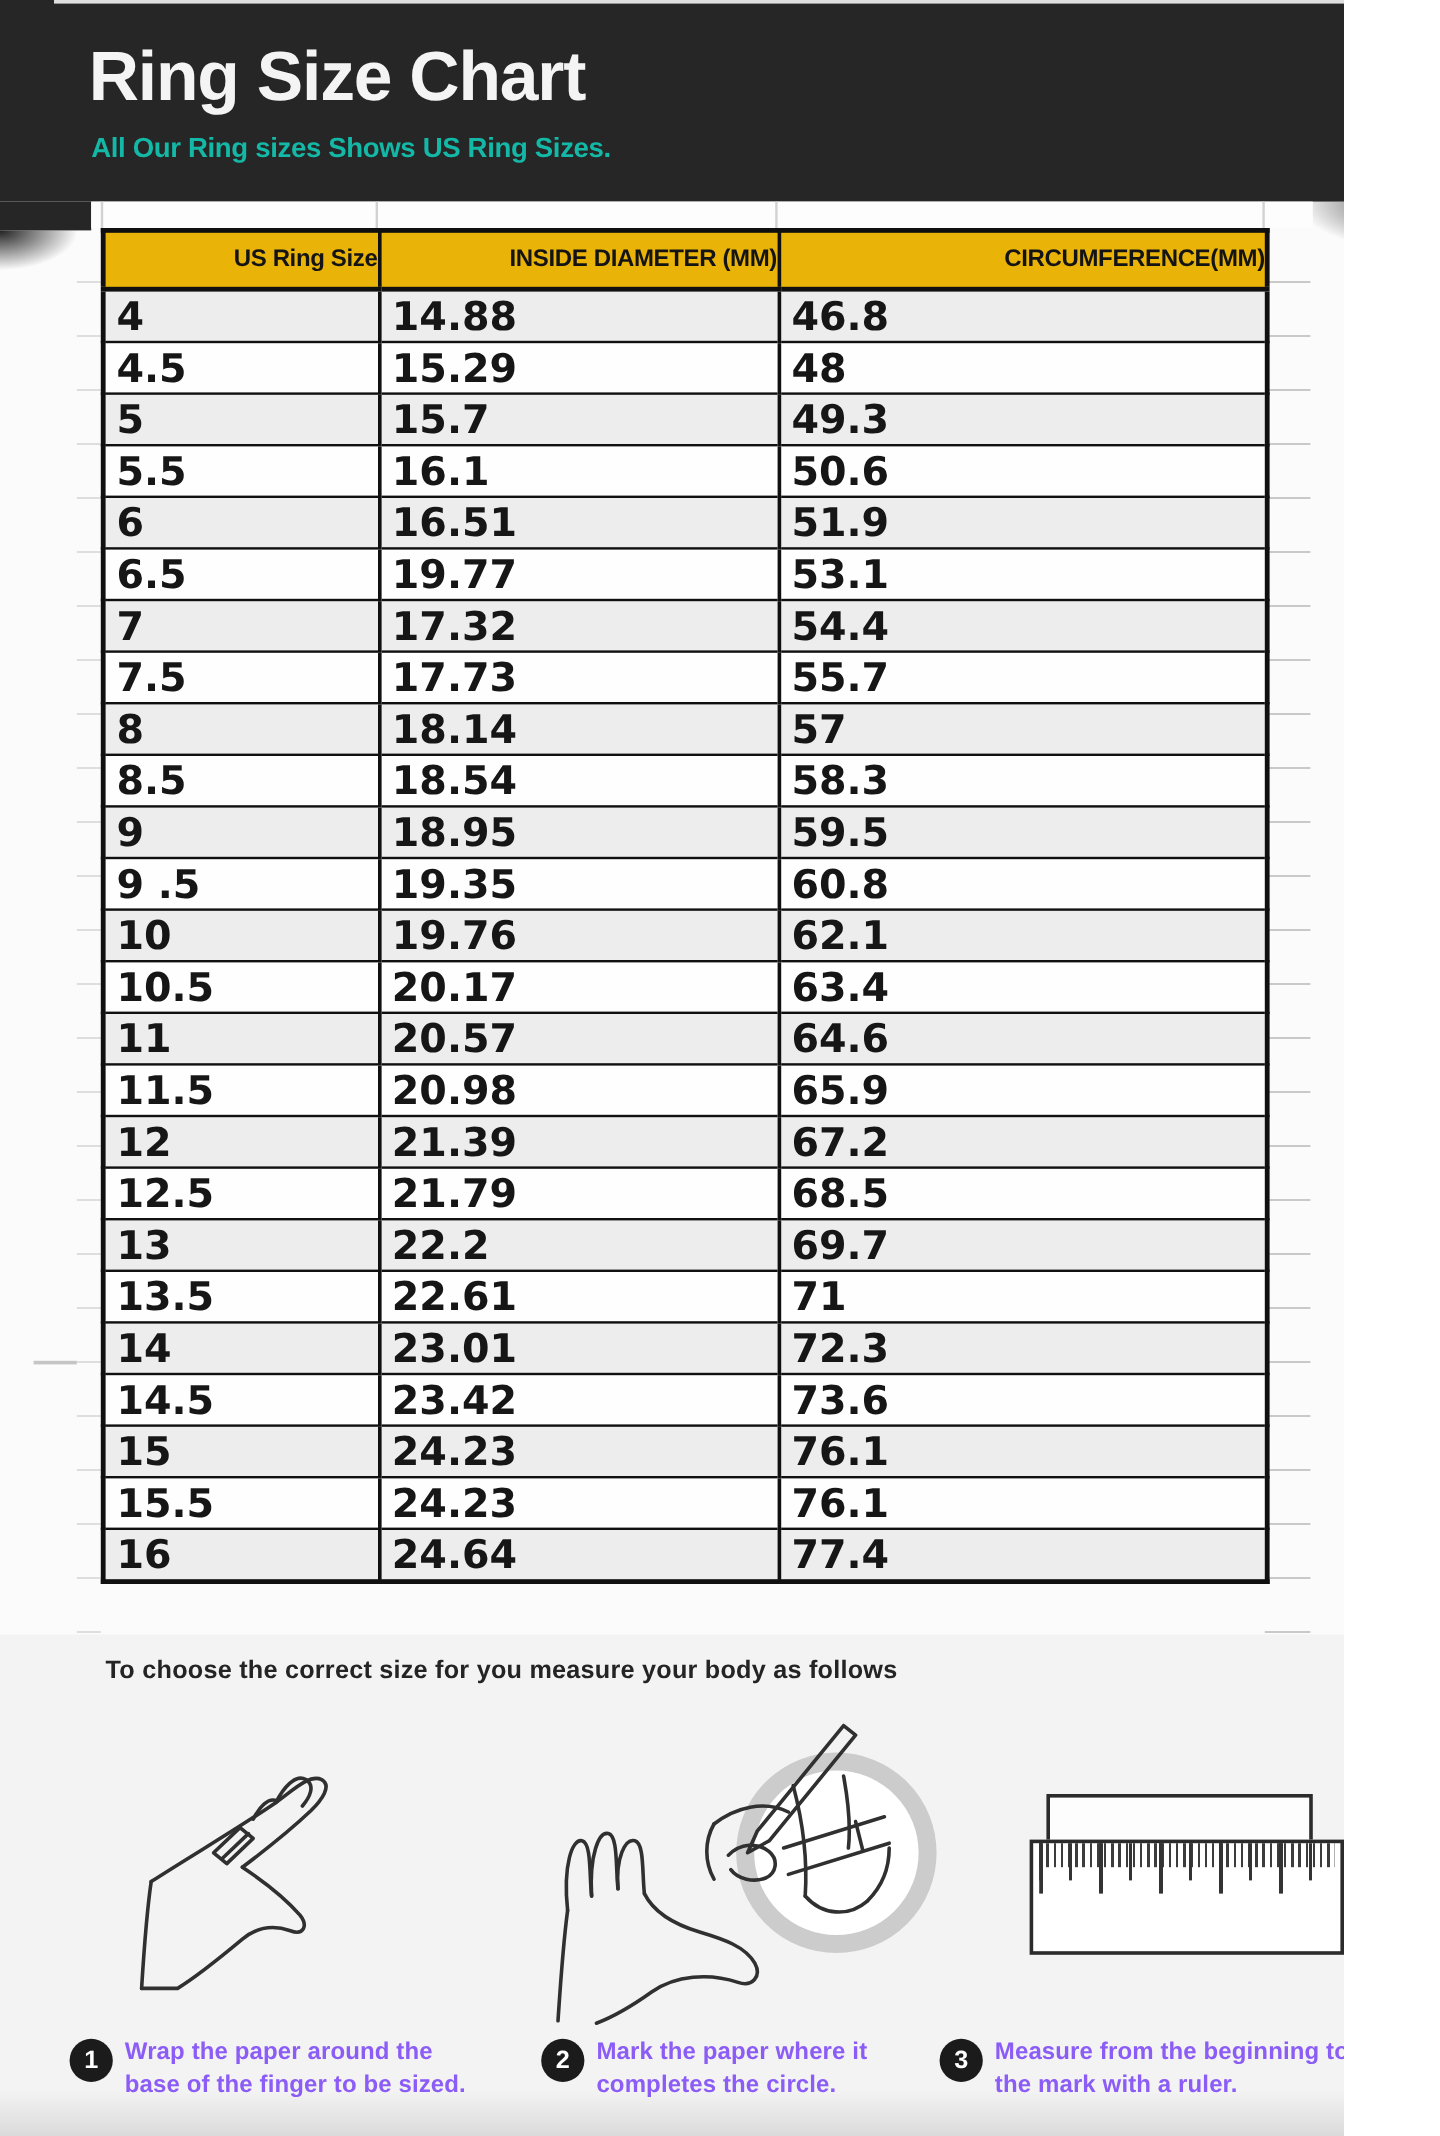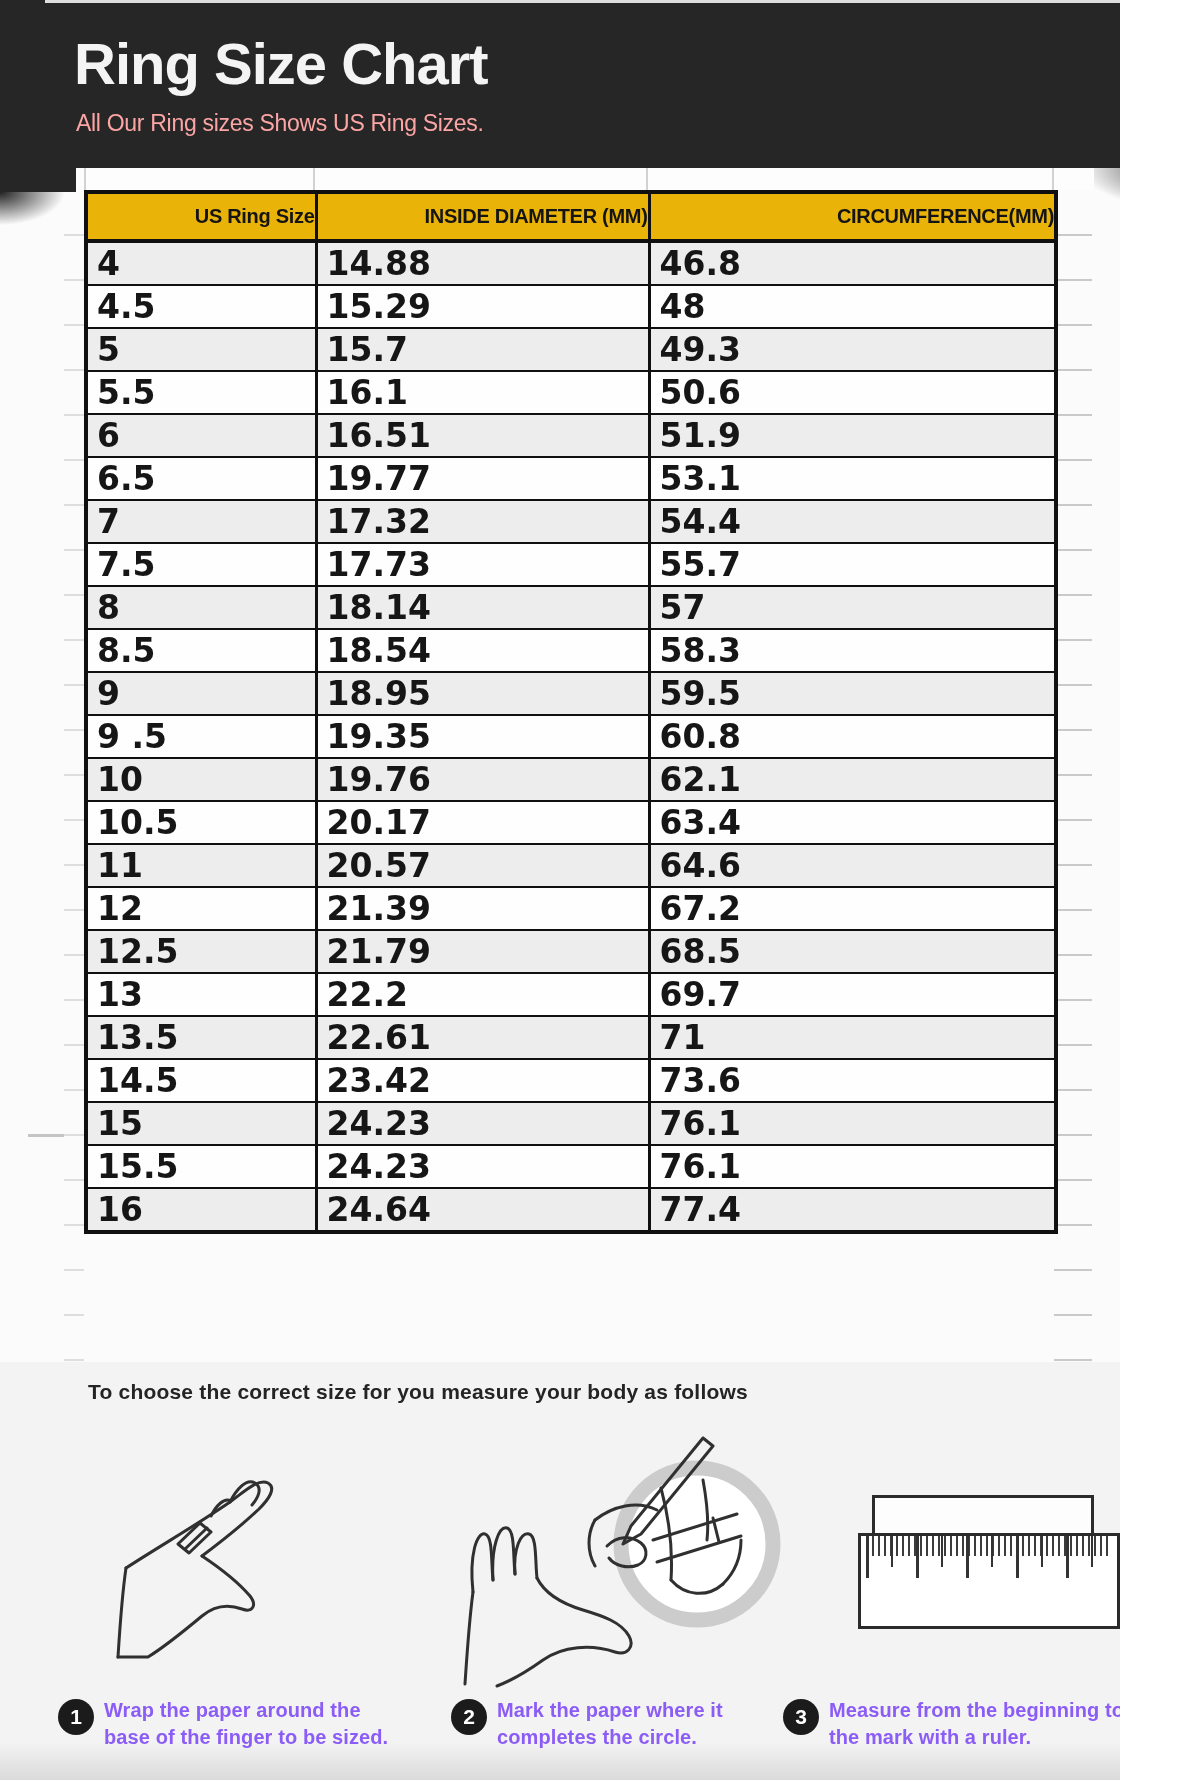--- a/index.html
+++ b/index.html
@@ -14,21 +14,21 @@
     position:absolute; left:0; top:0; width:1200px; height:168px;
     background:#262626; color:#f2f2f2;
   }
   #top-hairline{position:absolute; left:45px; top:0; width:1100px; height:3px; background:rgba(255,255,255,.85);}
   #banner h1{
     position:absolute; left:74px; top:30px; margin:0;
     font-size:58px; font-weight:bold; letter-spacing:-1px; color:#f4f4f4;
   }
   #banner p{
     position:absolute; left:76px; top:110px; margin:0;
-    font-size:23px; font-weight:400; letter-spacing:-.3px; color:#fca5a5;
+    font-size:23px; font-weight:700; letter-spacing:-.3px; color:#14b8a6;
   }
   .fold{position:absolute; background:#262626;}
   #fold-left{left:0; top:168px; width:76px; height:24px;}
   #fold-right{left:1142px; top:168px; width:58px; height:27px;}
   #curl-left{
     position:absolute; left:0; top:192px; width:90px; height:46px;
     background:radial-gradient(ellipse 90px 46px at 0 0, rgba(15,15,15,.92), rgba(15,15,15,0) 72%);
   }
   #curl-right{
     position:absolute; left:1030px; top:168px; width:170px; height:62px;
@@ -238,20 +238,25 @@
           <td>20.17</td>
           <td>63.4</td>
         </tr>
 
         <tr>
           <td>11</td>
           <td>20.57</td>
           <td>64.6</td>
         </tr>
 
+        <tr>
+          <td>11.5</td>
+          <td>20.98</td>
+          <td>65.9</td>
+        </tr>
 
         <tr>
           <td>12</td>
           <td>21.39</td>
           <td>67.2</td>
         </tr>
 
         <tr>
           <td>12.5</td>
           <td>21.79</td>
@@ -263,20 +268,25 @@
           <td>22.2</td>
           <td>69.7</td>
         </tr>
 
         <tr>
           <td>13.5</td>
           <td>22.61</td>
           <td>71</td>
         </tr>
 
+        <tr>
+          <td>14</td>
+          <td>23.01</td>
+          <td>72.3</td>
+        </tr>
 
         <tr>
           <td>14.5</td>
           <td>23.42</td>
           <td>73.6</td>
         </tr>
 
         <tr>
           <td>15</td>
           <td>24.23</td>

